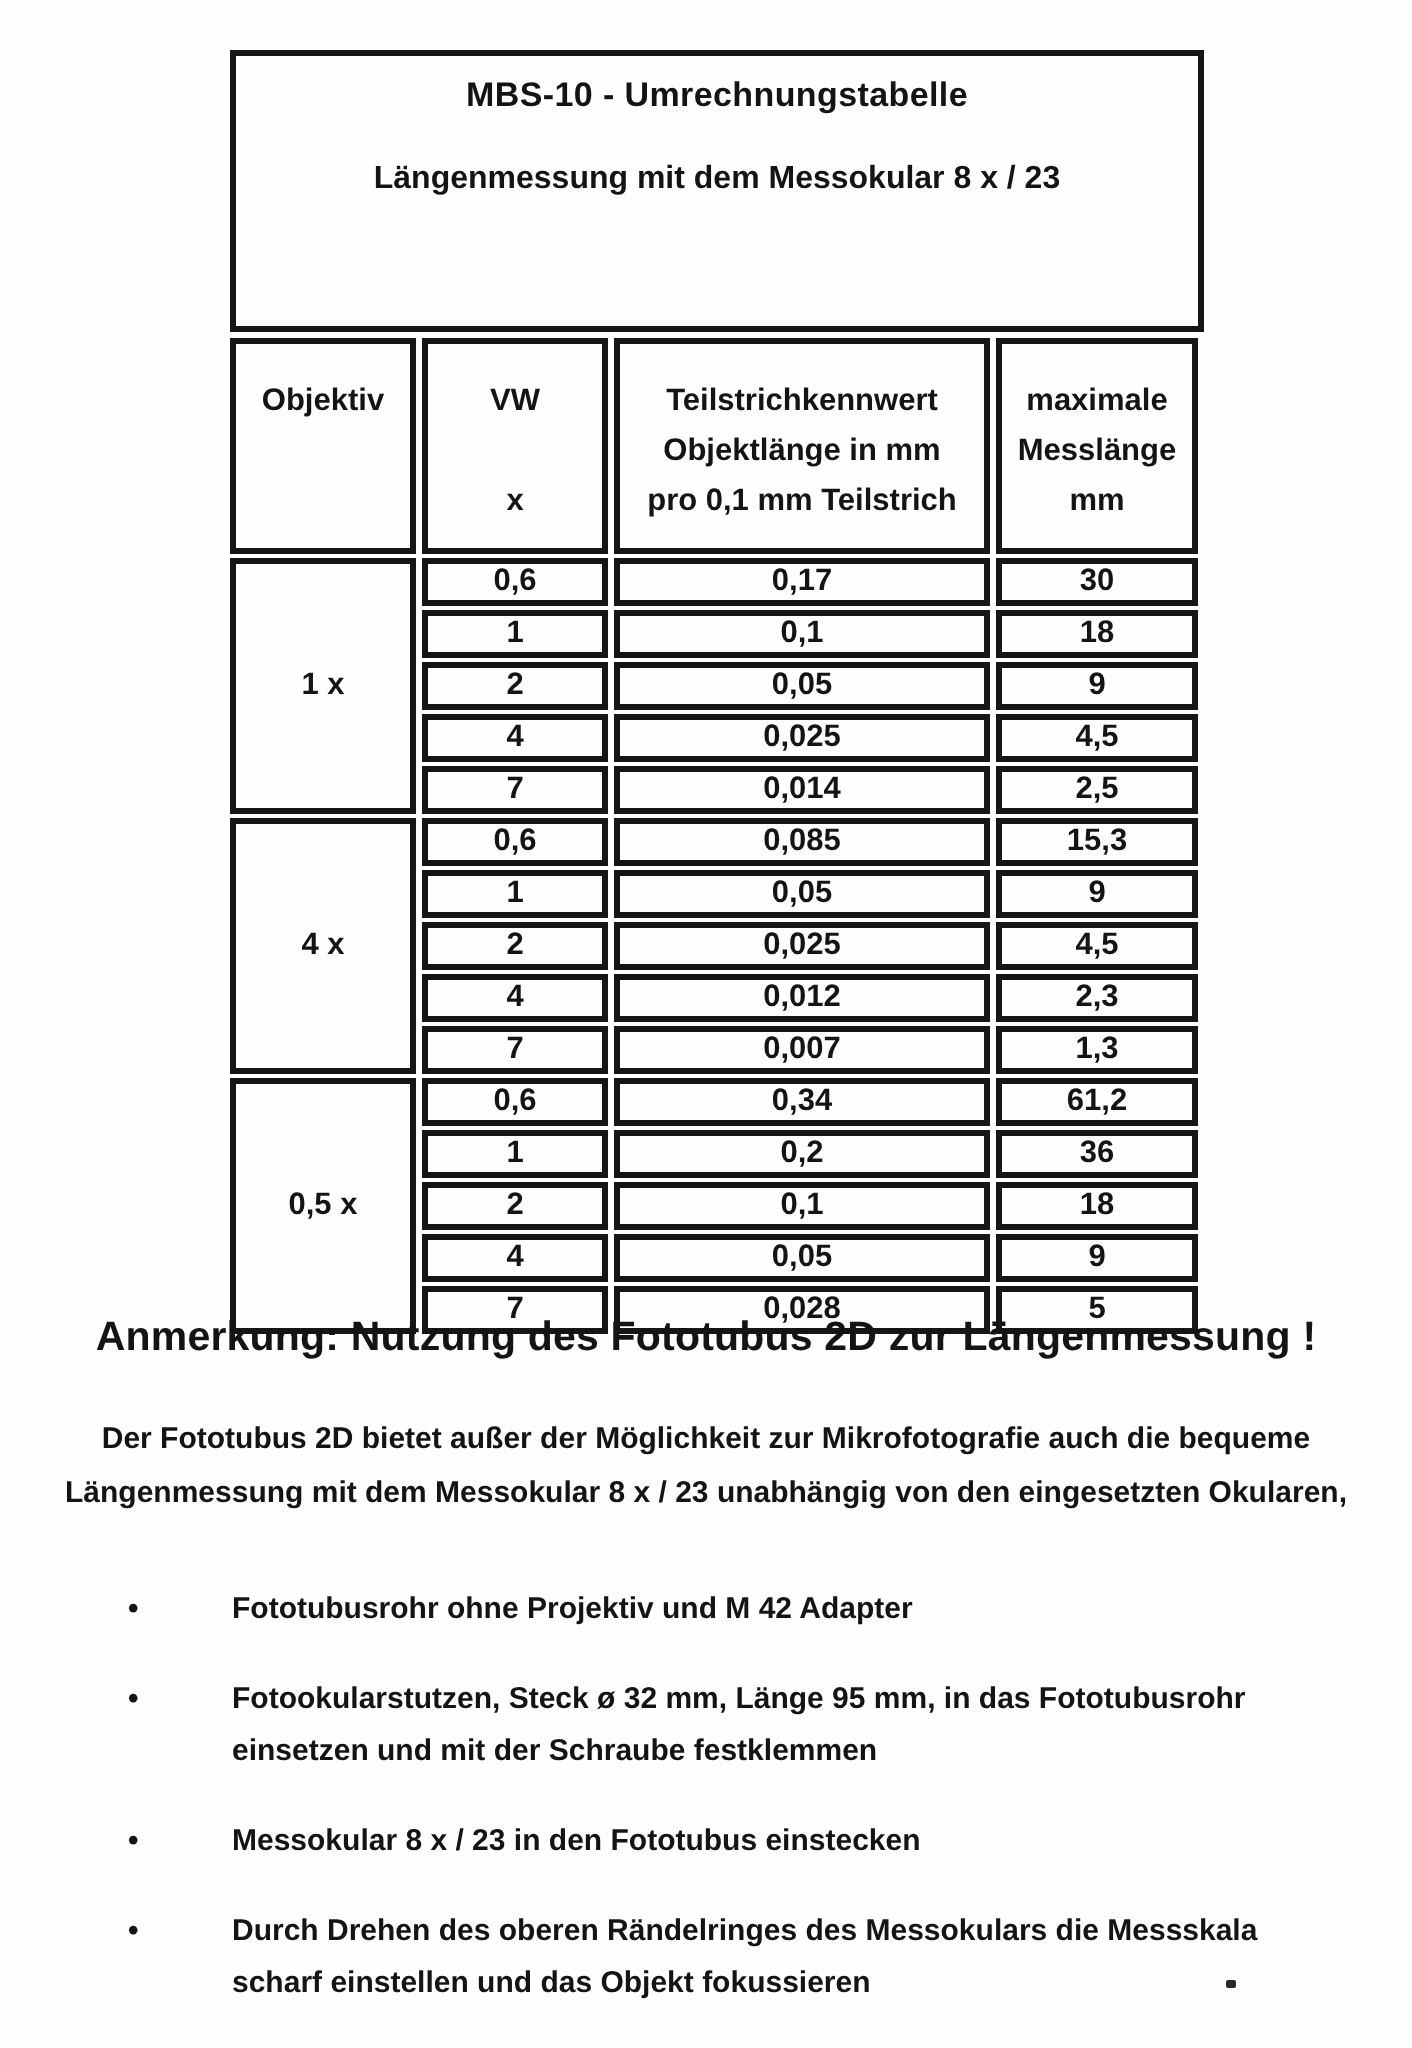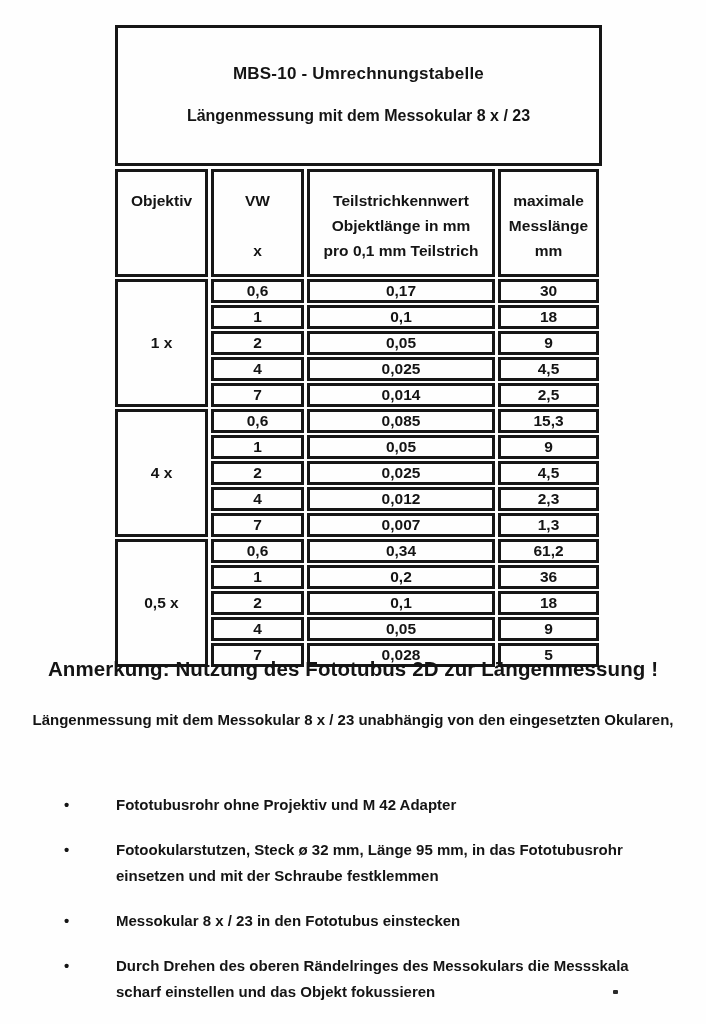--- a/index.html
+++ b/index.html
@@ -7,21 +7,21 @@
     position:relative; width:706px; height:1024px;
     background:#fefefe; color:#141414;
     font-family:"Liberation Sans", sans-serif;
     font-weight:bold; overflow:hidden;
   }
   
   .title-box {
     position:absolute; left:115px; top:25px; width:487px; height:141px;
     border:3px solid #161616; box-sizing:border-box; text-align:center;
   }
-  .title-line1 { display:block; padding-top:36px; font-size:17px; letter-spacing:0.2px; }
+  .title-line1 { display:block; padding-top:10px; font-size:17px; letter-spacing:0.2px; }
   .title-line2 { display:block; margin-top:23px; font-size:16px; }
   .title-line3 { display:block; margin-top:5px;  font-size:17.5px; }
 
   
   table.conv {
     position:absolute; left:112px; top:167px;
     border-collapse:separate; border-spacing:3px 2px;
     table-layout:fixed;
   }
   table.conv th, table.conv td {
@@ -180,20 +180,21 @@
         <td>7</td>
         <td>0,028</td>
         <td>5</td>
       </tr>
     </tbody>
   </table>
 
   <div class="note-heading">Anmerkung: Nutzung des Fototubus 2D zur Längenmessung !</div>
 
   <div class="intro">
+    <span>Der Fototubus 2D bietet außer der Möglichkeit zur Mikrofotografie auch die bequeme</span>
     <span>Längenmessung mit dem Messokular 8 x / 23 unabhängig von den eingesetzten Okularen,</span>
   </div>
 
   <ul class="bullets">
     <li>
       <span class="bullet-dot">•</span>
       <span>Fototubusrohr ohne Projektiv und M 42 Adapter</span>
     </li>
     <li>
       <span class="bullet-dot">•</span>

